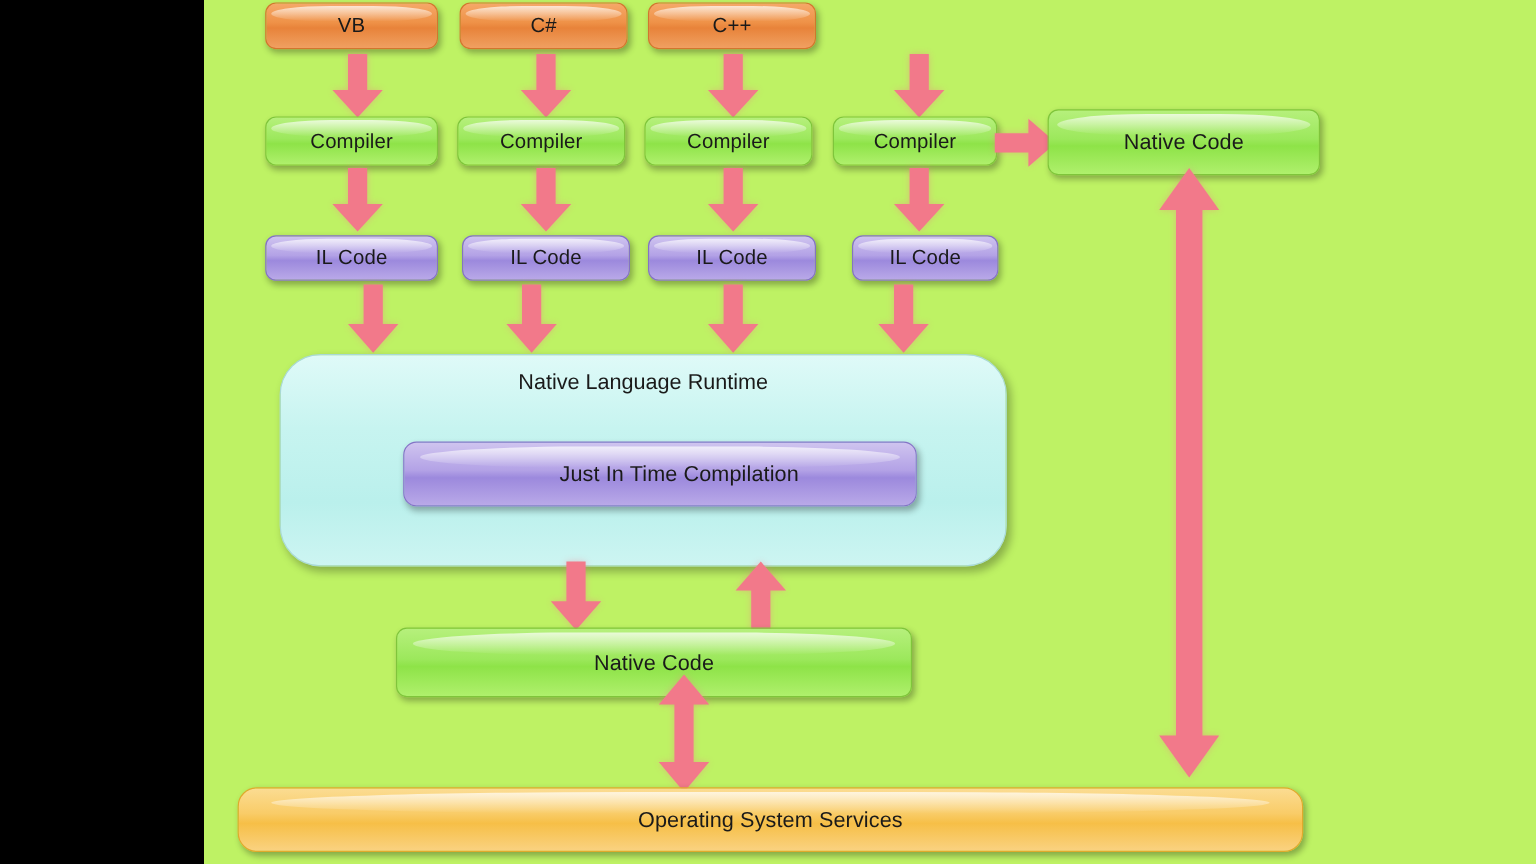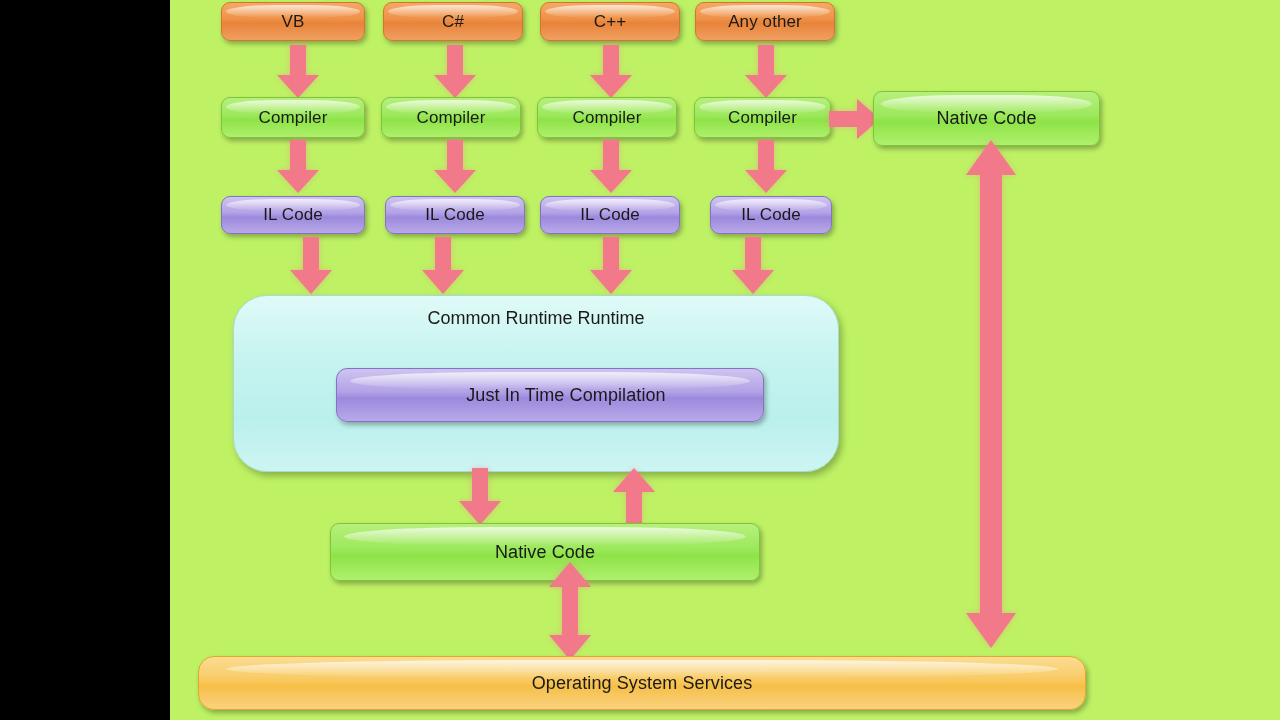--- a/index.html
+++ b/index.html
@@ -84,23 +84,20 @@
 
     <div class="box box-orange" style="left:51px; top:2px; width:144px; height:39px;">
       <span class="lbl">VB</span>
     </div>
     <div class="box box-orange" style="left:213px; top:2px; width:140px; height:39px;">
       <span class="lbl">C#</span>
     </div>
     <div class="box box-orange" style="left:370px; top:2px; width:140px; height:39px;">
       <span class="lbl">C++</span>
     </div>
-    <div class="box box-orange" style="left:525px; top:2px; width:140px; height:39px;">
-      <span class="lbl">Any other</span>
-    </div>
 
     <div class="arrow" style="left:100px; top:45px;">
       <svg width="56" height="56" viewBox="0 0 56 56">
         <g class="glow">
             <path class="ar-fill" d="M20 0 h16 v30 h13 L28 53 L7 30 h13 z"></path>
           </g>
         <path class="ar-fill" d="M20 0 h16 v30 h13 L28 53 L7 30 h13 z"></path>
       </svg>
     </div>
     <div class="arrow" style="left:257px; top:45px;">
@@ -227,21 +224,21 @@
     <div class="arrow" style="left:555px; top:237px;">
       <svg width="56" height="60" viewBox="0 0 56 60">
         <g class="glow">
             <path class="ar-fill" d="M20 0 h16 v33 h13 L28 57 L7 33 h13 z"></path>
           </g>
         <path class="ar-fill" d="M20 0 h16 v33 h13 L28 57 L7 33 h13 z"></path>
       </svg>
     </div>
 
     <div id="clr" style="left:63px; top:295px; width:606px; height:177px;">
-      <div id="clr-title">Common Runtime Runtime</div>
+      <div id="clr-title">Native Language Runtime</div>
       <div class="box box-purple" style="left:102px; top:72px; width:428px; height:54px; font-size:18px; border-radius:11px;padding-left:32px;">
         <span class="lbl">Just In Time Compilation</span>
       </div>
     </div>
 
     <div class="arrow" style="left:284px; top:468px;">
       <svg width="52" height="60" viewBox="0 0 52 60">
         <g class="glow">
             <path class="ar-fill" d="M18 0 h16 v33 h13 L26 57 L5 33 h13 z"></path>
           </g>

